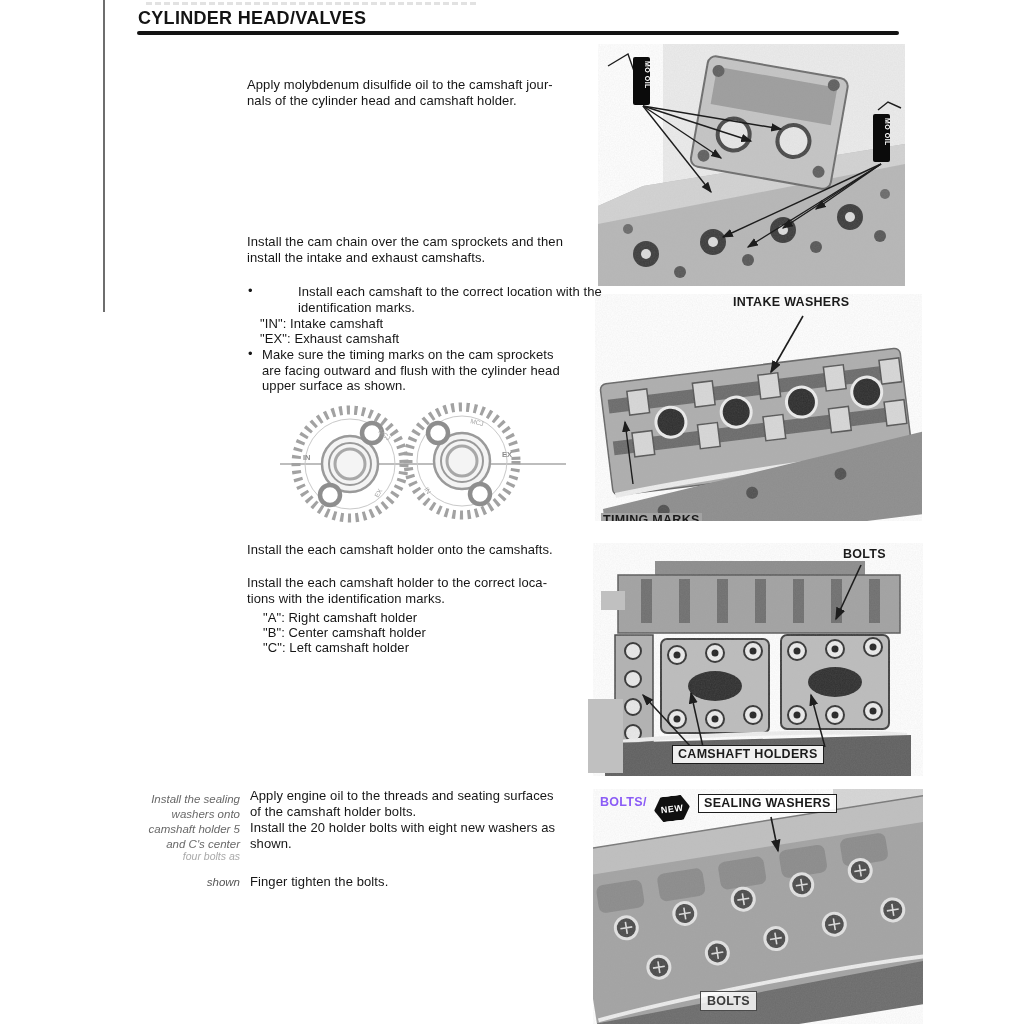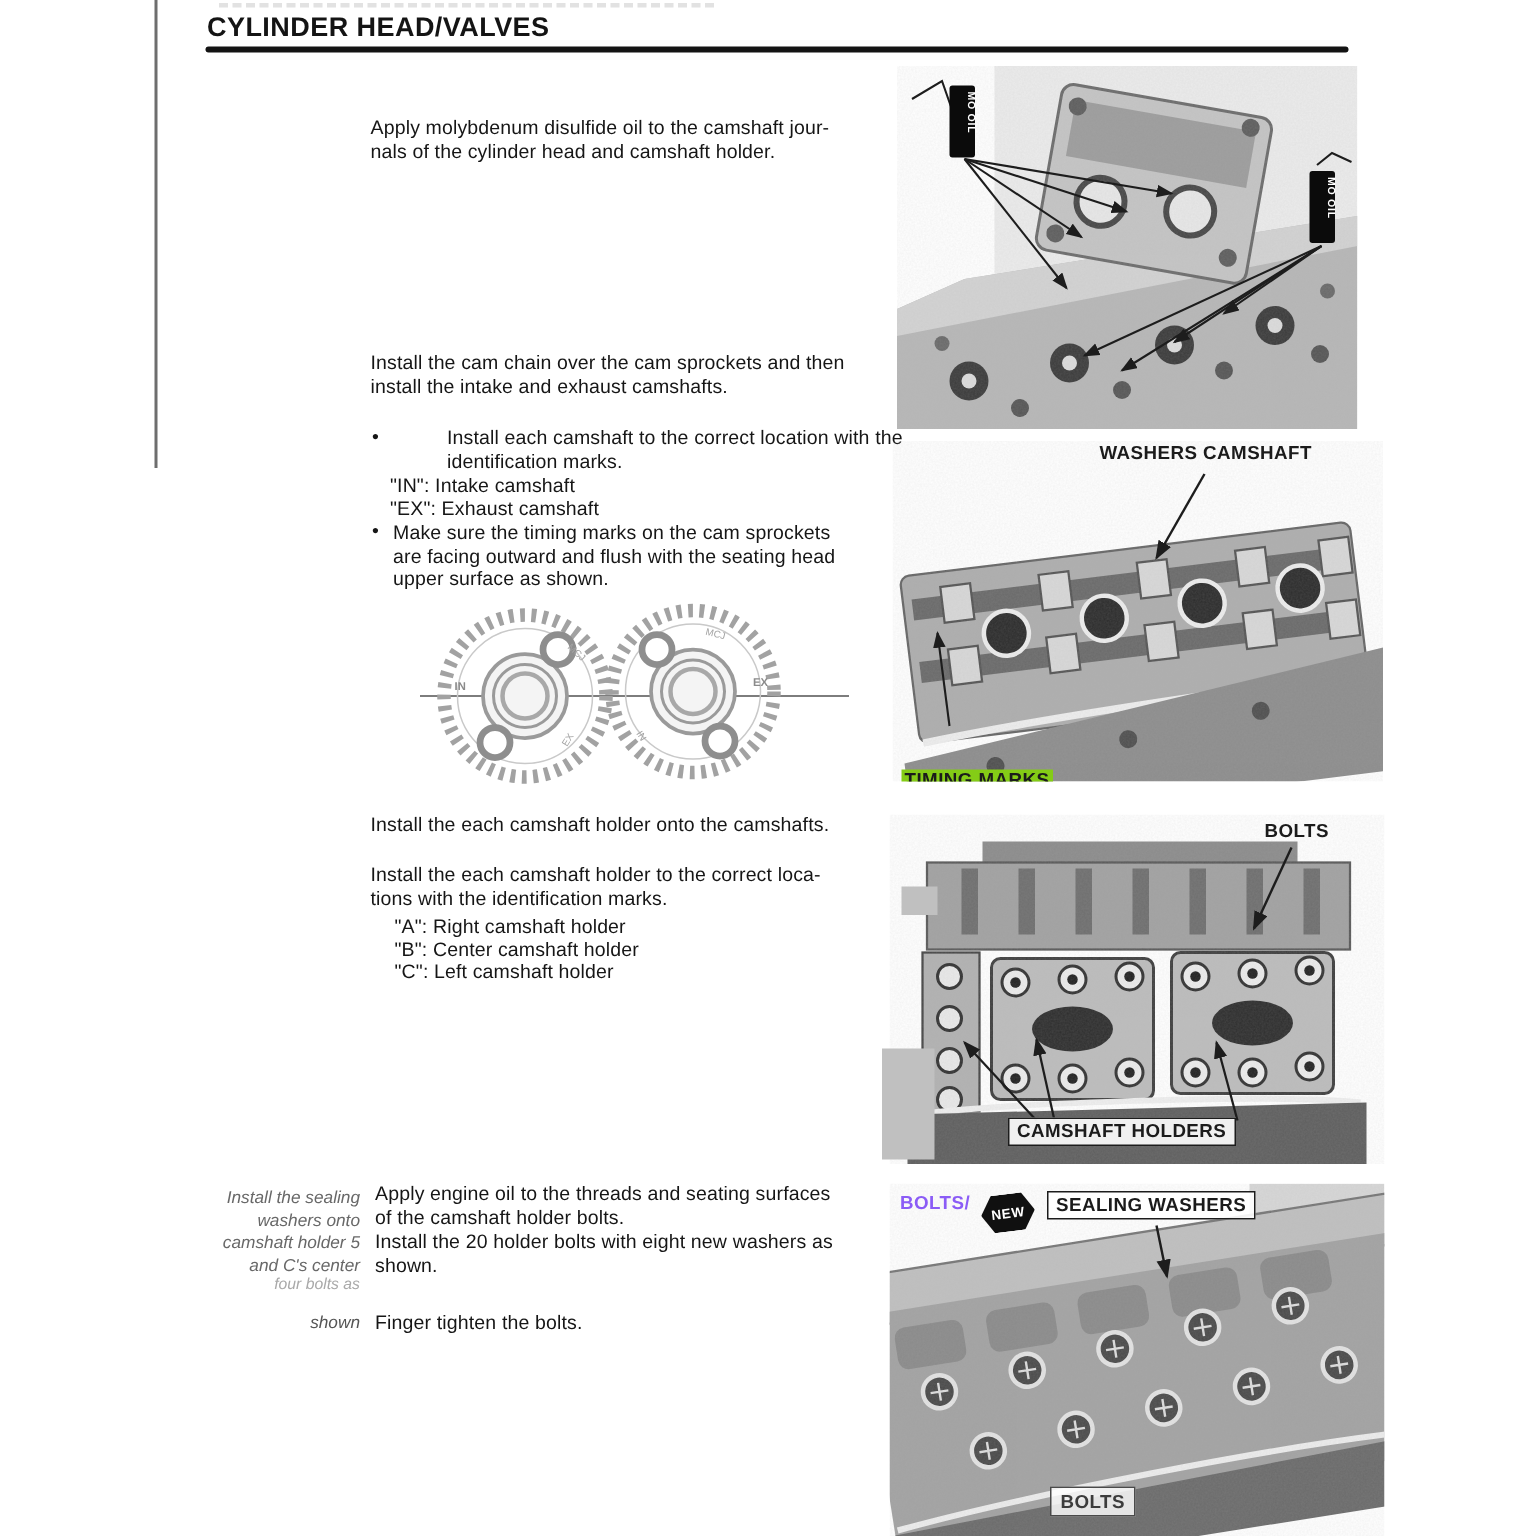--- a/index.html
+++ b/index.html
@@ -44,21 +44,21 @@
   <div class="txt" style="left:247px;top:234px;width:345px;">Install the cam chain over the cam sprockets and then
 install the intake and exhaust camshafts.</div>
 
   <div class="bullet" style="left:248px;top:283px;">•</div>
   <div class="txt" style="left:262px;top:284px;width:330px;margin-left:36px;">Install each camshaft to the correct location with the
 identification marks.</div>
   <div class="txt" style="left:260px;top:316px;width:300px;">"IN": Intake camshaft</div>
   <div class="txt" style="left:260px;top:331px;width:300px;">"EX": Exhaust camshaft</div>
   <div class="bullet" style="left:248px;top:346px;">•</div>
   <div class="txt" style="left:262px;top:347px;width:330px;">Make sure the timing marks on the cam sprockets
-are facing outward and flush with the seating head
+are facing outward and flush with the cylinder head
 upper surface as shown.</div>
 
   <svg class="diagram" width="290" height="136" viewBox="0 0 290 136">
     <line x1="2" y1="70" x2="288" y2="70" stroke="#7d7d7d" stroke-width="1.2"></line>
 
     <g transform="translate(72,70)">
       <circle r="54" fill="none" stroke="#a2a2a2" stroke-width="9" stroke-dasharray="3.2,4.4"></circle>
       <circle r="45" fill="#ffffff" fill-opacity="0" stroke="#c9c9c9" stroke-width="1"></circle>
       <circle r="28" fill="#f4f4f4" stroke="#9a9a9a" stroke-width="2.5"></circle>
       <circle r="21" fill="none" stroke="#9a9a9a" stroke-width="2"></circle>
@@ -206,22 +206,22 @@
         <path d="M14,184 C80,178 250,172 312,176" fill="none" stroke="#eeeeee" stroke-width="5"></path>
         <polygon points="0,196 327,158 327,240 0,240" fill="#8d8d8d"></polygon>
         <circle cx="60" cy="205" r="6" fill="#4f4f4f"></circle>
           <circle cx="150" cy="198" r="6" fill="#4f4f4f"></circle>
         <circle cx="240" cy="190" r="6" fill="#4f4f4f"></circle>
       </g>
       <rect width="327" height="227" filter="url(#gr2)" opacity="0.3"></rect>
       <line x1="208" y1="22" x2="176" y2="78" stroke="#1d1d1d" stroke-width="1.6" marker-end="url(#ah2)"></line>
       <line x1="38" y1="190" x2="30" y2="128" stroke="#1d1d1d" stroke-width="1.4" marker-end="url(#ah2)"></line>
     </svg>
-    <div class="plabel" style="left:138px;top:1px;">WASHERS CAMSHAFT</div>
-    <div class="plabel" style="left:6px;top:219px;background:#84cc16;padding:0 2px;">TIMING MARKS</div>
+    <div class="plabel" style="left:138px;top:1px;">INTAKE WASHERS</div>
+    <div class="plabel" style="left:6px;top:219px;background:#a3a3a3;padding:0 2px;">TIMING MARKS</div>
     <div class="plabel" style="left:151px;top:219px;background:#ef4444;padding:0 2px;margin-top:16px;">EXHAUST CAMSHAFT</div>
   </div>
 
   <div class="artifact" style="left:601px;top:591px;width:24px;height:19px;"></div>
   <div class="artifact" style="left:588px;top:699px;width:35px;height:74px;"></div>
 
   <div class="photo" style="left:593px;top:543px;width:330px;height:233px;">
     <svg width="330" height="233" viewBox="0 0 330 233">
       <defs>
         <marker id="ah3" markerWidth="9" markerHeight="8" refX="7" refY="3" orient="auto">

